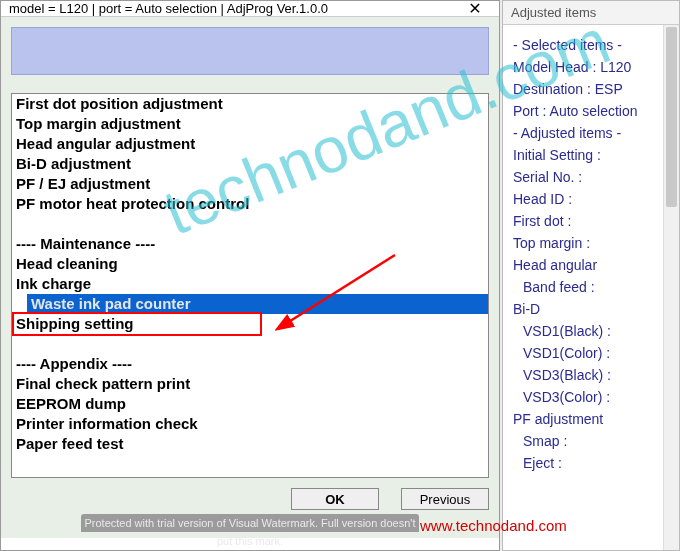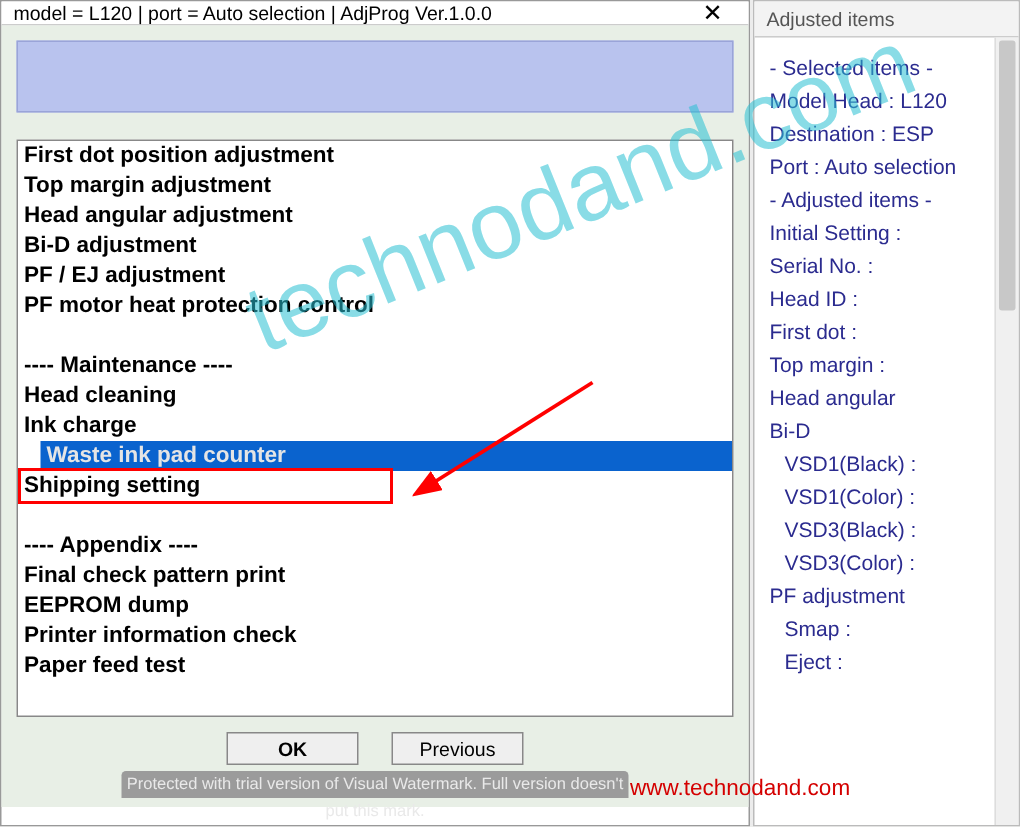--- a/index.html
+++ b/index.html
@@ -8,21 +8,21 @@
   .titlebar { height: 16px; display: flex; align-items: center; justify-content: space-between; padding: 0 6px 0 8px; font-size: 13px; background: #fff; border-bottom: 1px solid #ccc; }
   .titlebar .close { width: 36px; height: 22px; display: flex; align-items: center; justify-content: center; font-size: 16px; font-family: Arial; }
   .client { padding: 10px 10px 6px 10px; background: #e8efe6; height: calc(100% - 28px); display: flex; flex-direction: column; }
   .banner { height: 48px; background: #b9c3ee; border: 1px solid #9aa4d8; margin-bottom: 18px; }
   .listbox-wrap { flex: 1; background: #fff; border: 1px solid #888; position: relative; overflow: hidden; }
   .listbox { position: absolute; inset: 0; overflow-y: scroll; font-size: 15px; line-height: 20px; font-weight: bold; color: #000; }
   .listbox .item { padding: 0 4px; white-space: nowrap; cursor: default; }
   .listbox .item.selected { background: #0a63ce; color: #e5e5e5; margin-left: 15px; }
   .listbox .item.spacer { height: 20px; }
   .redbox { position: absolute; border: 2px solid #ff0000; pointer-events: none; }
-  .btnrow { display: flex; justify-content: center; gap: 22px; padding: 10px 0 4px; }
+  .btnrow { display: flex; justify-content: flex-end; gap: 22px; padding: 10px 0 4px; }
   .btnrow button { width: 88px; height: 22px; font-size: 13px; background: #efefef; border: 1px solid #888; }
   .btnrow button.ok { font-weight: bold; }
   .trialbar { height: 18px; background: #9b9b9b; color: #e9e9e9; font-size: 11px; text-align: center; line-height: 18px; border-radius: 3px 3px 0 0; margin: 0 70px; }
   
   .side-panel { position: absolute; left: 502px; top: 0; width: 178px; height: 551px; background: #fff; border: 1px solid #bbb; }
   .side-title { height: 24px; background: #f3f3f3; border-bottom: 1px solid #ccc; font-size: 13px; padding: 4px 8px; color: #555; }
   .side-body { padding: 8px 10px; font-size: 14px; color: #2b2b8f; overflow-y: auto; height: calc(100% - 24px); position: relative; }
   .side-body .line { margin-bottom: 6px; white-space: nowrap; }
   .side-body .indent { padding-left: 10px; }
   .side-body .sec { margin-top: 4px; margin-bottom: 6px; }
@@ -82,20 +82,21 @@
     <div class="line">Model Head : L120</div>
     <div class="line">Destination : ESP</div>
     <div class="line">Port : Auto selection</div>
     <div class="line sec">- Adjusted items -</div>
     <div class="line">Initial Setting :</div>
     <div class="line sec">Serial No. :</div>
     <div class="line sec">Head ID :</div>
     <div class="line sec">First dot :</div>
     <div class="line sec">Top margin :</div>
     <div class="line">Head angular</div>
+    <div class="line indent">Band feed :</div>
     <div class="line sec">Bi-D</div>
     <div class="line indent">VSD1(Black) :</div>
     <div class="line indent">VSD1(Color) :</div>
     <div class="line indent">VSD3(Black) :</div>
     <div class="line indent">VSD3(Color) :</div>
     <div class="line sec">PF adjustment</div>
     <div class="line indent">Smap :</div>
     <div class="line indent">Eject :</div>
   </div>
   <div class="side-scroll">

